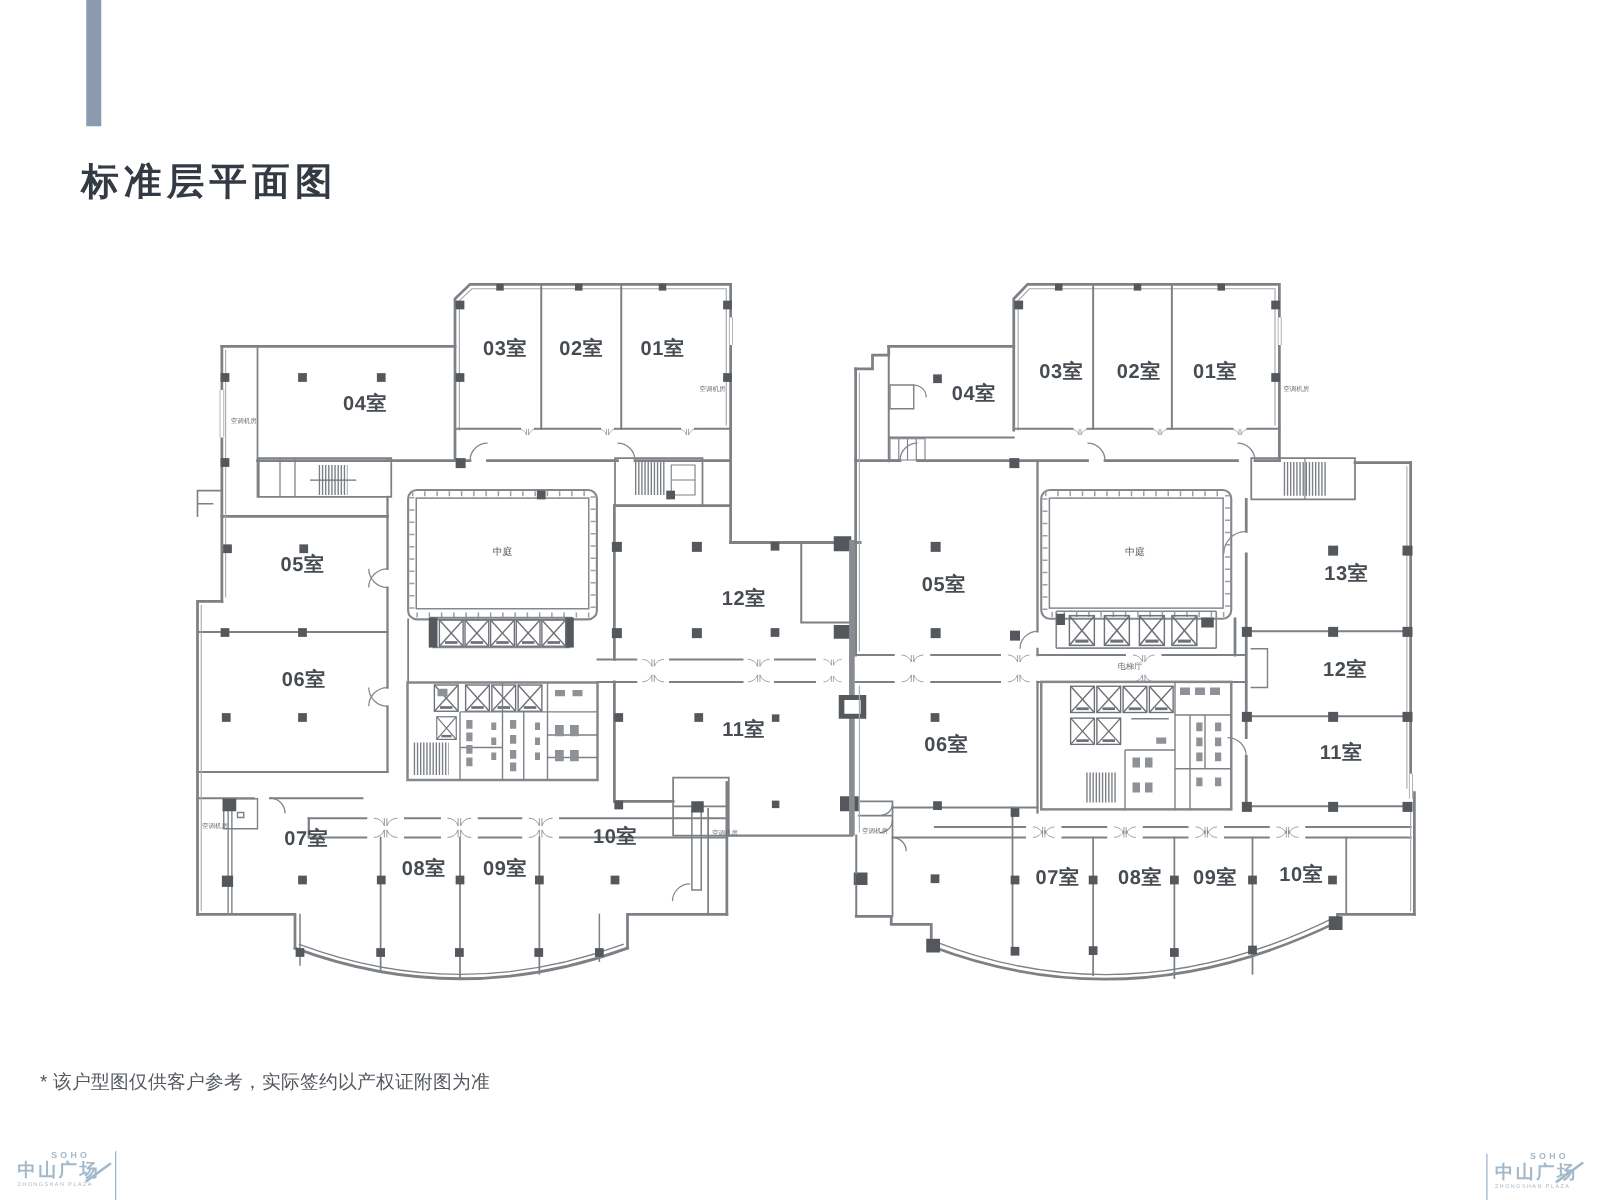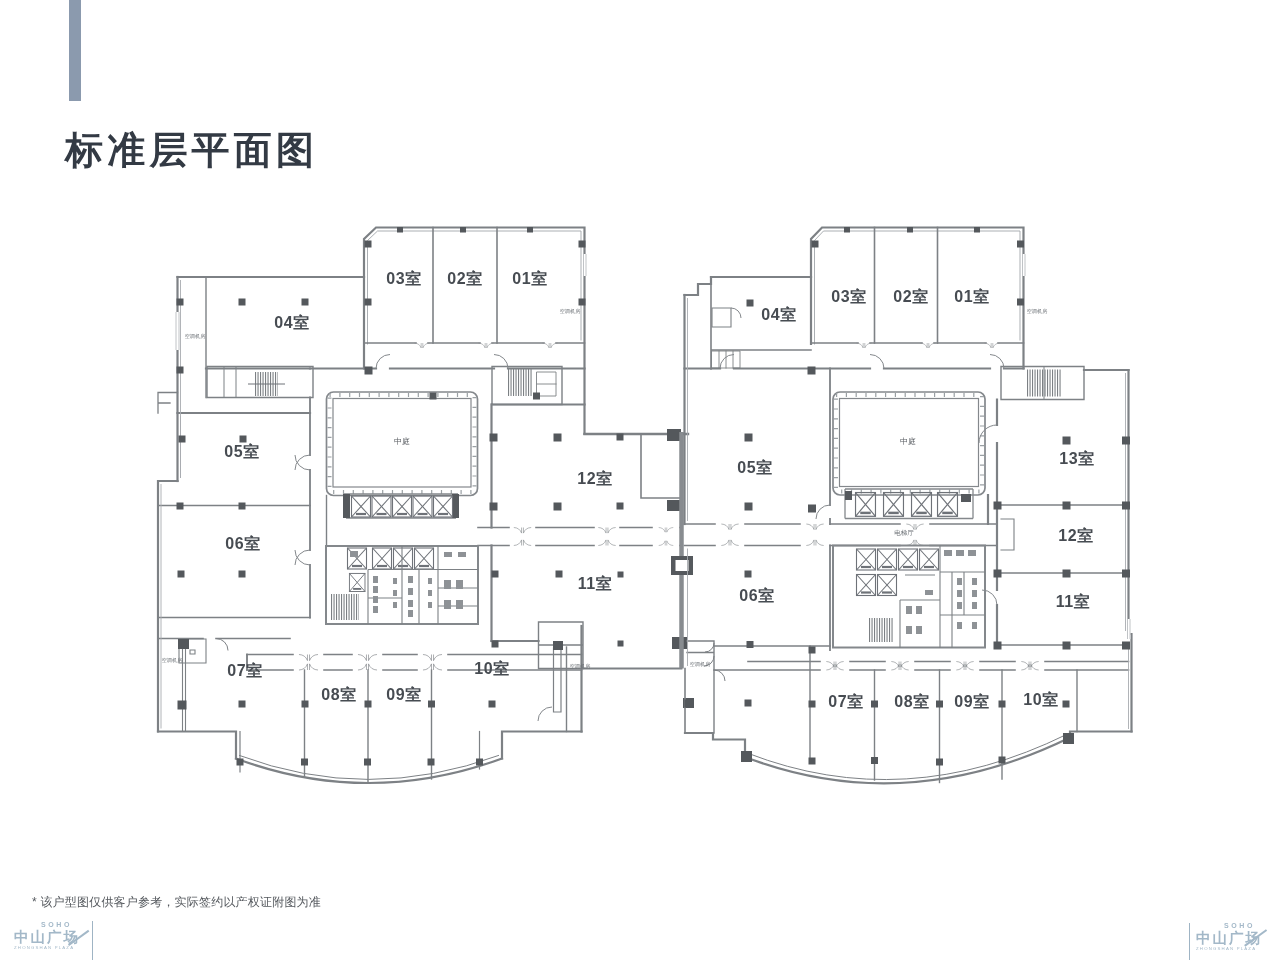--- a/index.html
+++ b/index.html
@@ -5,23 +5,23 @@
 html,body{margin:0;padding:0;background:#fff;width:1280px;height:960px;overflow:hidden}
 *{box-sizing:border-box}
 .abs{position:absolute}
 body{font-family:"Liberation Sans", sans-serif;position:relative}
 </style>
 </head>
 <body>
 
 <div class="abs" style="left:69px;top:0;width:12px;height:101px;background:#8b9aae"></div>
 
-<div class="abs" style="left:65px;top:125px;font-size:38px;font-weight:600;color:#333a44;letter-spacing:4.2px">标准层平面图</div>
-
-<div class="abs" style="left:32px;top:894px;font-size:12px;color:#55595e;letter-spacing:0.2px">* 该户型图仅供客户参考，实际签约以产权证附图为准</div>
+<div class="abs" style="left:65px;top:125px;font-size:30px;font-weight:600;color:#333a44;letter-spacing:4.2px">标准层平面图</div>
+
+<div class="abs" style="left:32px;top:856px;font-size:15px;color:#55595e;letter-spacing:0.2px">* 该户型图仅供客户参考，实际签约以产权证附图为准</div>
 
 <div class="abs" style="left:14px;top:921px;width:76px;color:#a3b8c8;text-align:left;line-height:1">
   <div style="font-size:7px;font-weight:700;letter-spacing:2.6px;margin-left:27px">SOHO</div>
   <div style="font-size:14.5px;font-weight:700;letter-spacing:2px;margin-top:1.5px;white-space:nowrap">中山广场</div>
   <div style="font-size:4.3px;letter-spacing:1.2px;margin-top:1.5px;white-space:nowrap">ZHONGSHAN PLAZA</div>
 </div>
 
 <div class="abs" style="left:92px;top:921px;width:1px;height:39px;background:#9fb4c4"></div>
 
 <div class="abs" style="left:1189px;top:923px;width:1px;height:37px;background:#9fb4c4"></div>

